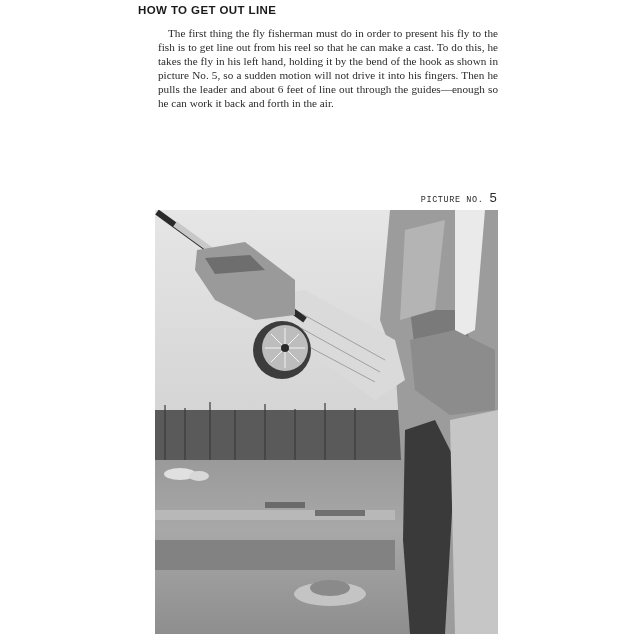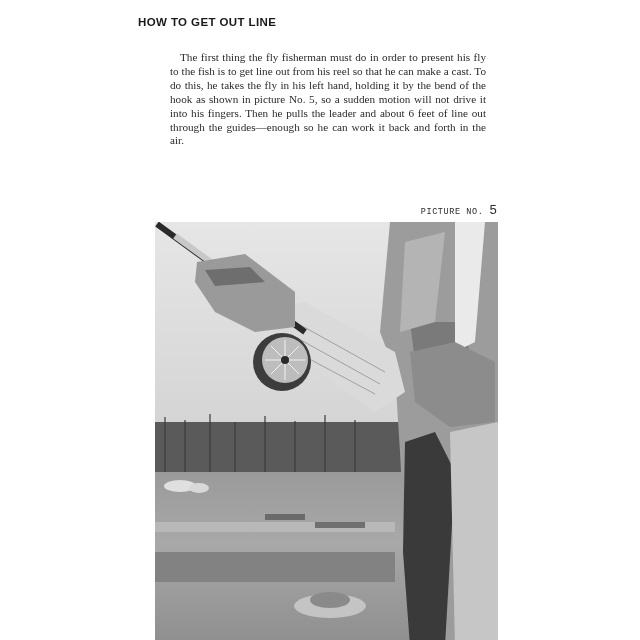--- a/index.html
+++ b/index.html
@@ -1,28 +1,28 @@
 <!DOCTYPE html>
 <html><head>
   <meta charset="utf-8">
   <style>
     html, body { margin: 0; padding: 0; background: #ffffff; }
     body { width: 640px; height: 640px; position: relative; overflow: hidden; }
-    .page { position: absolute; left: 0; top: 12px; width: 640px; height: 540px; background: #fff; border-radius: 27px; }
+    .page { position: absolute; left: 0; top: 0; width: 640px; height: 540px; background: #fff; border-radius: 27px; }
     .heading {
       position: absolute; left: 138px; top: 4px;
       font-family: "Liberation Sans", sans-serif; font-weight: bold;
       font-size: 11.5px; letter-spacing: 0.4px; color: #1a1a1a;
     }
     .body-text {
       position: absolute; left: 158px; top: 27px; width: 340px;
       font-family: "Liberation Serif", serif; font-size: 11.2px;
       line-height: 13.9px; color: #2a2a2a; text-align: justify;
     }
-    .body-text p { margin: 12px; }
+    .body-text p { margin: 0; }
     .body-text p.indent { text-indent: 10px; }
     .caption {
       position: absolute; right: 143px; top: 191px;
       font-family: Liberation Mono, monospace; color: #2a2a2a;
       font-size: 8.5px; letter-spacing: 0.6px;
     }
     .caption .num { font-size: 13px; letter-spacing: 0; }
     .photo {
       position: absolute; left: 155px; top: 210px; width: 343px; height: 424px;
       background: #cfcfcf; overflow: hidden;

